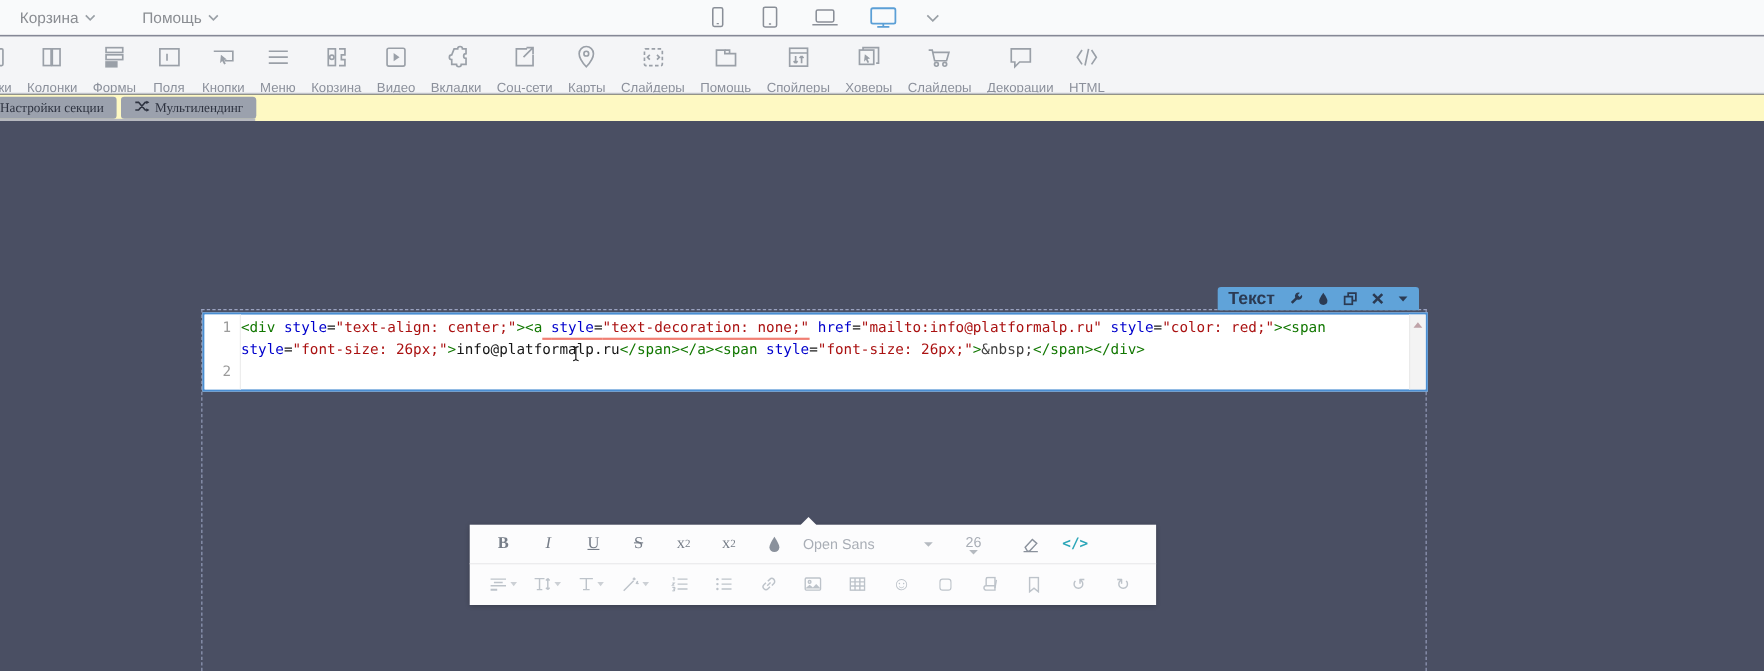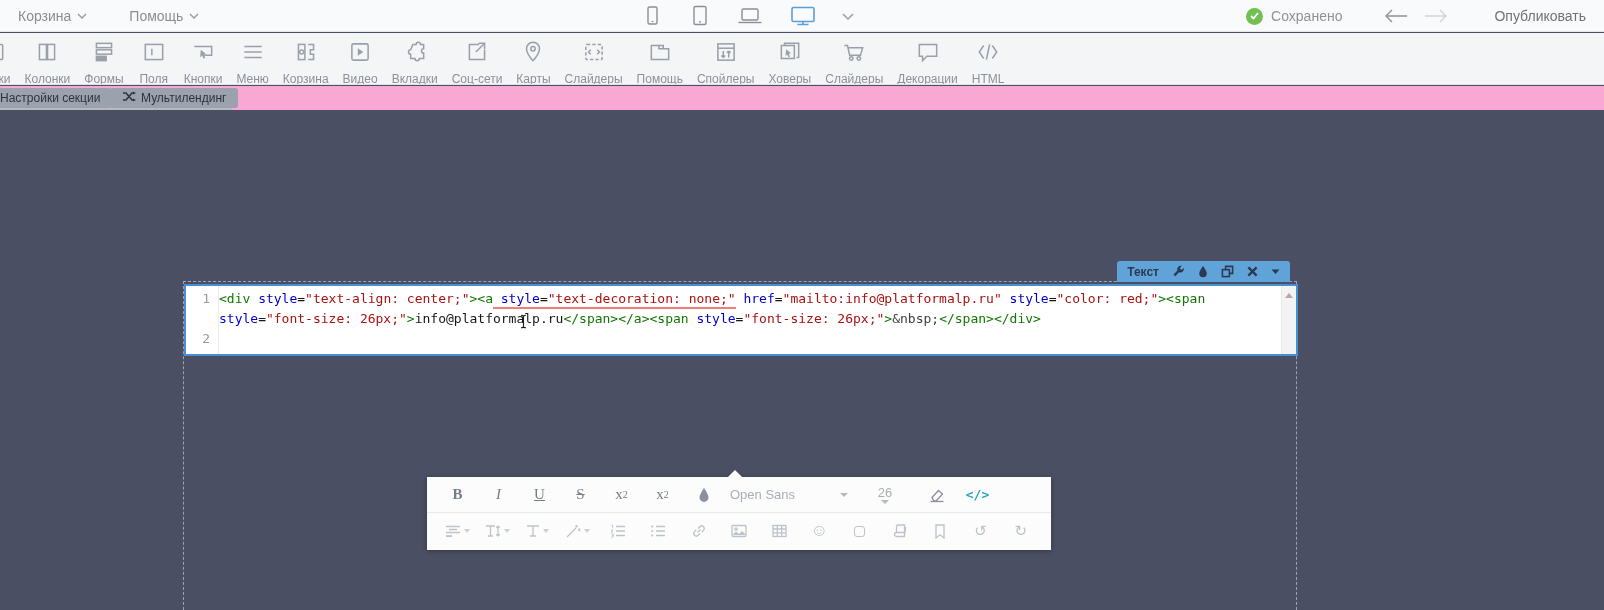--- a/index.html
+++ b/index.html
@@ -27,36 +27,36 @@
 
   
   .widgetbar { position:absolute; top:33px; left:0; width:100%; height:52px; background:#f4f5f7;
                border-bottom:1px solid #e2e3e6; display:flex; align-items:flex-start; overflow:hidden; padding-top:6px; }
   .widget { display:flex; flex-direction:column; align-items:center; gap:3px; min-width:46px; padding:0 7px; cursor:pointer; }
   .widget:first-child { margin-left:-30px; }
   .widget svg { stroke:#9aa0a8; fill:none; stroke-width:1.4; }
   .widget-label { font-size:12px; color:#8b909b; white-space:nowrap; }
 
   
-  .tabstrip { position:absolute; top:86px; left:0; width:100%; height:24px; background:#f9a8d4; }
+  .tabstrip { position:absolute; top:86px; left:0; width:100%; height:24px; background:#fef9c3;font-family:Liberation Serif, serif; }
   .tab-underline { position:absolute; left:0; bottom:0; width:232px; height:2px; background:#b6b8bf; }
   .tab-btn { position:absolute; top:2px; height:20px; background:#9ba1ad; border-radius:3px; color:#2e3340;
              font-size:12px; display:flex; align-items:center; gap:5px; padding:0 12px; cursor:pointer; white-space:nowrap; }
   .tab-settings { left:-12px; }
   .tab-multi { left:110px; }
 
   
   .canvas { position:absolute; top:110px; left:0; width:100%; height:500px; background:#4a4f63; }
   .selected-region { position:absolute; left:183px; top:171px; width:1114px; height:329px;
                      border-left:1px dashed #9aa2c0; border-right:1px dashed #9aa2c0; border-top:1px dashed #9aa2c0; }
 
   
   .el-toolbar { position:absolute; right:6px; top:-21px; height:21px; background:#60a3d9; border-radius:3px 3px 0 0;
                 display:flex; align-items:center; gap:13px; padding:0 10px; color:#2b3a52; }
-  .el-label { font-size:12px; font-weight:bold; color:#2b3a52; }
+  .el-label { font-size:16px; font-weight:bold; color:#2b3a52; }
   .el-btn { display:inline-flex; align-items:center; cursor:pointer; color:#2b3a52; }
 
   
   .code-editor { position:absolute; left:0; top:2px; width:1114px; height:72px; background:#fff;
                  border:2px solid #4a8ed2; }
   .gutter-col { position:absolute; left:0; top:0; bottom:0; width:33px; border-right:1px solid #ececec; background:#fff; }
   .code-scroll { position:absolute; left:0; top:0; right:15px; bottom:0; padding-top:3px; }
   .code-row { display:flex; height:20px; line-height:20px; font-family:"DejaVu Sans Mono", monospace; font-size:13px; white-space:pre; }
   .gutter-num { width:33px; flex:0 0 33px; text-align:right; padding-right:9px; color:#9b9b9b; }
   .tk-tag { color:#117700; }
@@ -143,41 +143,20 @@
           <path d="M15 17.5v3M9.5 20.5h11" stroke="currentColor" stroke-width="1.6"></path>
         </svg>
     </span>
     <span class="chev">
       <svg width="12" height="7" viewBox="0 0 12 7">
           <path d="M1 1l5 5 5-5" fill="none" stroke="currentColor" stroke-width="1.5"></path>
         </svg>
     </span>
   </div>
 
-  <div class="mb-right">
-    <span class="saved">
-      <span class="check-circle">
-        <svg width="9" height="8" viewBox="0 0 9 8">
-            <path d="M1 4l2.5 2.5L8 1" fill="none" stroke="#fff" stroke-width="1.8"></path>
-          </svg>
-      </span>
-      <span>Сохранено</span>
-    </span>
-    <span class="nav-arrow undo-arrow">
-      <svg width="24" height="14" viewBox="0 0 24 14">
-          <path d="M8 1L2 7l6 6M2 7h21" fill="none" stroke="currentColor" stroke-width="1.4"></path>
-        </svg>
-    </span>
-    <span class="nav-arrow redo-arrow disabled">
-      <svg width="24" height="14" viewBox="0 0 24 14">
-          <path d="M16 1l6 6-6 6M22 7H1" fill="none" stroke="currentColor" stroke-width="1.4"></path>
-        </svg>
-    </span>
-    <span class="publish">Опубликовать</span>
-  </div>
 </div>
 
 <div class="widgetbar">
   <div class="widget">
     <span><svg width="26" height="26" viewBox="0 0 24 24">
           <rect x="4" y="5" width="16" height="14" rx="1"></rect>
         </svg></span>
     <span class="widget-label">Блоки</span>
   </div>
   <div class="widget">

